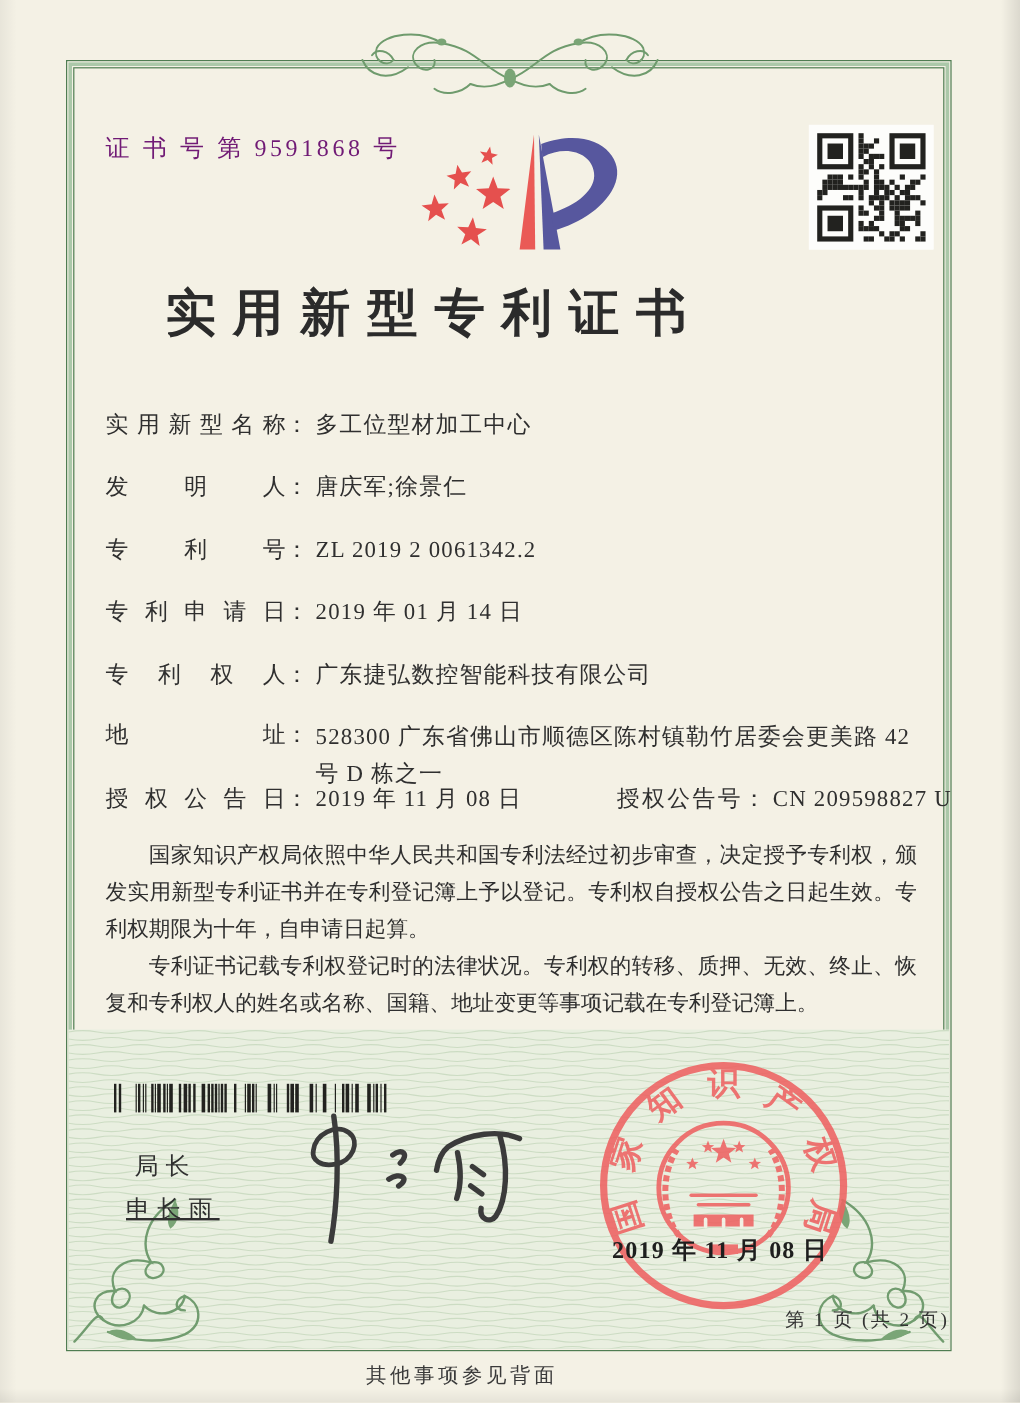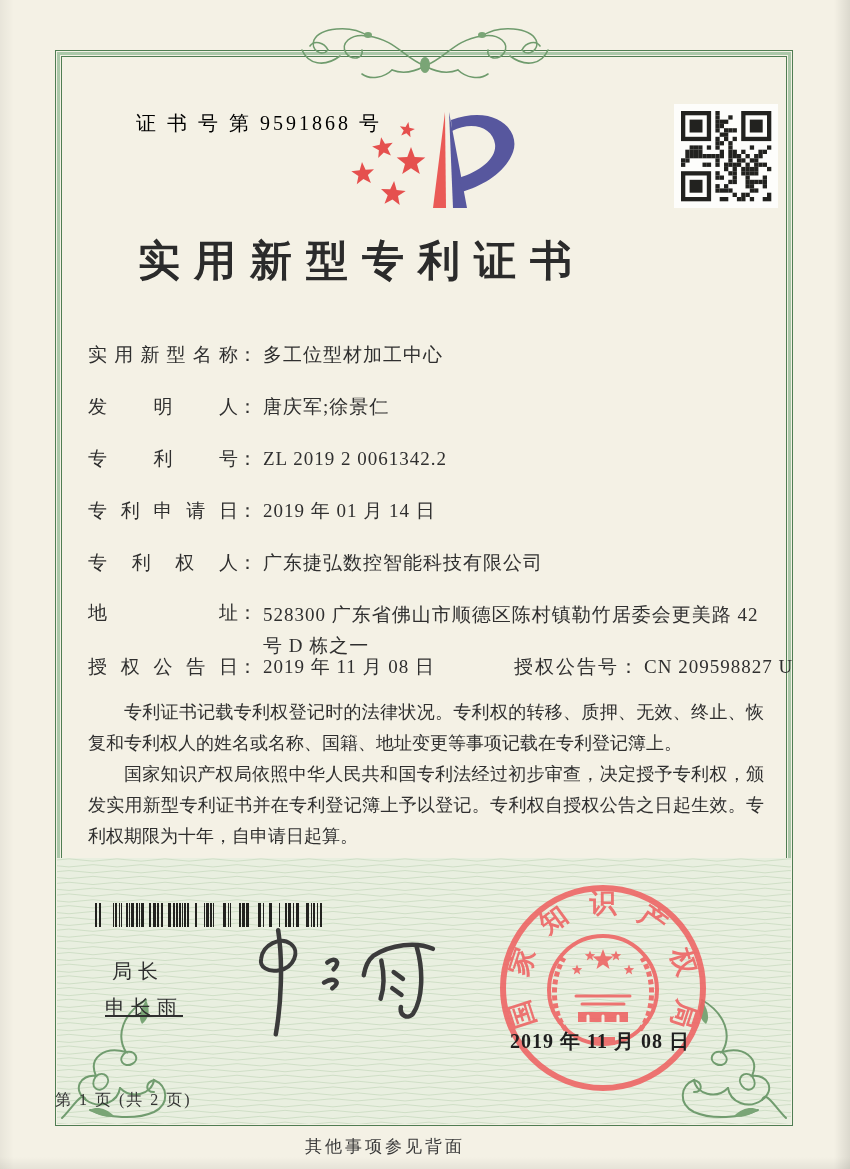--- a/index.html
+++ b/index.html
@@ -14,39 +14,39 @@
     background:
       linear-gradient(90deg, rgba(0,0,0,0.05) 0, rgba(0,0,0,0) 14px),
       linear-gradient(270deg, rgba(0,0,0,0.10) 0, rgba(0,0,0,0) 16px),
       linear-gradient(0deg, rgba(0,0,0,0.06) 0, rgba(0,0,0,0) 12px);
   }
   
   .frame{position:absolute;left:55px;top:50px;width:736px;height:1074px;border:1px solid #4f7d52;}
   .frame .mid{position:absolute;inset:1px;border:3px solid #abc8a9;}
   .frame .inner{position:absolute;inset:5px;border:1px solid #4f7d52;}
   .abs{position:absolute;}
-  .cert-no{left:88px;top:110px;font-size:20px;letter-spacing:3px;color:#000000;margin-left:48px;}
+  .cert-no{left:88px;top:110px;font-size:20px;letter-spacing:3px;color:#701a75;}
   .title{left:55px;top:233px;width:600px;text-align:center;font-size:42px;font-weight:bold;
          letter-spacing:14px;text-indent:14px;color:#2b2b2b;}
   
   .frow{left:88px;width:690px;font-size:19px;line-height:1.45;white-space:nowrap;}
   .flabel{display:inline-block;width:150px;text-align:justify;text-align-last:justify;vertical-align:top;}
   .fcolon{display:inline-block;vertical-align:top;}
   .fvalue{display:inline-block;margin-left:6px;vertical-align:top;letter-spacing:1px;}
   .fvalue.wrap{white-space:normal;width:505px;line-height:1.65;}
   .grant-group2{display:inline-block;margin-left:79px;text-align:right;}
   .grant-group2 .glabel{letter-spacing:2px;}
   .paras{left:88px;top:697px;width:676px;font-size:18px;line-height:31px;text-align:justify;}
   .paras p{margin:0;text-indent:2em;}
   
   .band{left:57px;top:858px;width:734px;height:266px;background:#e9efe0;overflow:hidden;}
   .band svg{position:absolute;left:0;top:0;}
   .officer-title{left:112px;top:958px;font-size:20px;letter-spacing:6px;}
   .officer-name{left:105px;top:994px;font-size:20px;letter-spacing:6px;text-decoration:underline;}
-  .page-note{left:55px;top:1090px;width:736px;text-align:left;font-size:16px;letter-spacing:2px;color:#333;}
+  .page-note{left:55px;top:1090px;width:736px;text-align:right;font-size:16px;letter-spacing:2px;color:#333;}
   .back-note{left:0;top:1135px;width:770px;text-align:center;font-size:17px;letter-spacing:3px;color:#3a3a3a;}
   .seal-date{left:500px;top:1028px;width:200px;text-align:center;font-size:20px;letter-spacing:1px;color:#1e1e1e;font-weight:bold;}
   .qr-box{left:674px;top:104px;width:104px;height:104px;background:#fdfdfb;}
 </style>
 </head>
 <body>
 
 <div class="paper-shade"></div>
 
 <div class="frame">
@@ -242,22 +242,22 @@
   <span class="flabel">专利权人</span><span class="fcolon">：</span><span class="fvalue">广东捷弘数控智能科技有限公司</span>
 </div>
 <div class="abs frow" style="top:599px;">
   <span class="flabel">地址</span><span class="fcolon">：</span><span class="fvalue wrap">528300 广东省佛山市顺德区陈村镇勒竹居委会更美路 42 号 D 栋之一</span>
 </div>
 <div class="abs frow" style="top:653px;">
   <span class="flabel">授权公告日</span><span class="fcolon">：</span><span class="fvalue">2019 年 11 月 08 日</span><span class="grant-group2"><span class="glabel">授权公告号</span><span>：</span><span class="fvalue">CN 209598827 U</span></span>
 </div>
 
 <div class="abs paras">
+  <p>国家知识产权局依照中华人民共和国专利法经过初步审查，决定授予专利权，颁发实用新型专利证书并在专利登记簿上予以登记。专利权自授权公告之日起生效。专利权期限为十年，自申请日起算。</p>
   <p>专利证书记载专利权登记时的法律状况。专利权的转移、质押、无效、终止、恢复和专利权人的姓名或名称、国籍、地址变更等事项记载在专利登记簿上。</p>
-  <p>国家知识产权局依照中华人民共和国专利法经过初步审查，决定授予专利权，颁发实用新型专利证书并在专利登记簿上予以登记。专利权自授权公告之日起生效。专利权期限为十年，自申请日起算。</p>
 </div>
 
 <div class="abs band">
   <svg id="band-svg" width="734" height="266" viewBox="0 0 734 266">
       <path d="M0,2.0 q12,-2.3 24,0 q12,2.3 24,0 q12,-2.3 24,0 q12,2.3 24,0 q12,-2.3 24,0 q12,2.3 24,0 q12,-2.3 24,0 q12,2.3 24,0 q12,-2.3 24,0 q12,2.3 24,0 q12,-2.3 24,0 q12,2.3 24,0 q12,-2.3 24,0 q12,2.3 24,0 q12,-2.3 24,0 q12,2.3 24,0 q12,-2.3 24,0 q12,2.3 24,0 q12,-2.3 24,0 q12,2.3 24,0 q12,-2.3 24,0 q12,2.3 24,0 q12,-2.3 24,0 q12,2.3 24,0 q12,-2.3 24,0 q12,2.3 24,0 q12,-2.3 24,0 q12,2.3 24,0 q12,-2.3 24,0 q12,2.3 24,0 q12,-2.3 24,0" fill="none" stroke="#ccdcc3" stroke-width="0.9"></path>
       <path d="M0,7.8 q12,2.3 24,0 q12,-2.3 24,0 q12,2.3 24,0 q12,-2.3 24,0 q12,2.3 24,0 q12,-2.3 24,0 q12,2.3 24,0 q12,-2.3 24,0 q12,2.3 24,0 q12,-2.3 24,0 q12,2.3 24,0 q12,-2.3 24,0 q12,2.3 24,0 q12,-2.3 24,0 q12,2.3 24,0 q12,-2.3 24,0 q12,2.3 24,0 q12,-2.3 24,0 q12,2.3 24,0 q12,-2.3 24,0 q12,2.3 24,0 q12,-2.3 24,0 q12,2.3 24,0 q12,-2.3 24,0 q12,2.3 24,0 q12,-2.3 24,0 q12,2.3 24,0 q12,-2.3 24,0 q12,2.3 24,0 q12,-2.3 24,0 q12,2.3 24,0" fill="none" stroke="#ccdcc3" stroke-width="0.9"></path>
       <path d="M0,13.7 q12,-2.3 24,0 q12,2.3 24,0 q12,-2.3 24,0 q12,2.3 24,0 q12,-2.3 24,0 q12,2.3 24,0 q12,-2.3 24,0 q12,2.3 24,0 q12,-2.3 24,0 q12,2.3 24,0 q12,-2.3 24,0 q12,2.3 24,0 q12,-2.3 24,0 q12,2.3 24,0 q12,-2.3 24,0 q12,2.3 24,0 q12,-2.3 24,0 q12,2.3 24,0 q12,-2.3 24,0 q12,2.3 24,0 q12,-2.3 24,0 q12,2.3 24,0 q12,-2.3 24,0 q12,2.3 24,0 q12,-2.3 24,0 q12,2.3 24,0 q12,-2.3 24,0 q12,2.3 24,0 q12,-2.3 24,0 q12,2.3 24,0 q12,-2.3 24,0" fill="none" stroke="#ccdcc3" stroke-width="0.9"></path>
       <path d="M0,19.5 q12,2.3 24,0 q12,-2.3 24,0 q12,2.3 24,0 q12,-2.3 24,0 q12,2.3 24,0 q12,-2.3 24,0 q12,2.3 24,0 q12,-2.3 24,0 q12,2.3 24,0 q12,-2.3 24,0 q12,2.3 24,0 q12,-2.3 24,0 q12,2.3 24,0 q12,-2.3 24,0 q12,2.3 24,0 q12,-2.3 24,0 q12,2.3 24,0 q12,-2.3 24,0 q12,2.3 24,0 q12,-2.3 24,0 q12,2.3 24,0 q12,-2.3 24,0 q12,2.3 24,0 q12,-2.3 24,0 q12,2.3 24,0 q12,-2.3 24,0 q12,2.3 24,0 q12,-2.3 24,0 q12,2.3 24,0 q12,-2.3 24,0 q12,2.3 24,0" fill="none" stroke="#ccdcc3" stroke-width="0.9"></path>
       <path d="M0,25.4 q12,-2.3 24,0 q12,2.3 24,0 q12,-2.3 24,0 q12,2.3 24,0 q12,-2.3 24,0 q12,2.3 24,0 q12,-2.3 24,0 q12,2.3 24,0 q12,-2.3 24,0 q12,2.3 24,0 q12,-2.3 24,0 q12,2.3 24,0 q12,-2.3 24,0 q12,2.3 24,0 q12,-2.3 24,0 q12,2.3 24,0 q12,-2.3 24,0 q12,2.3 24,0 q12,-2.3 24,0 q12,2.3 24,0 q12,-2.3 24,0 q12,2.3 24,0 q12,-2.3 24,0 q12,2.3 24,0 q12,-2.3 24,0 q12,2.3 24,0 q12,-2.3 24,0 q12,2.3 24,0 q12,-2.3 24,0 q12,2.3 24,0 q12,-2.3 24,0" fill="none" stroke="#ccdcc3" stroke-width="0.9"></path>
       <path d="M0,31.3 q12,2.3 24,0 q12,-2.3 24,0 q12,2.3 24,0 q12,-2.3 24,0 q12,2.3 24,0 q12,-2.3 24,0 q12,2.3 24,0 q12,-2.3 24,0 q12,2.3 24,0 q12,-2.3 24,0 q12,2.3 24,0 q12,-2.3 24,0 q12,2.3 24,0 q12,-2.3 24,0 q12,2.3 24,0 q12,-2.3 24,0 q12,2.3 24,0 q12,-2.3 24,0 q12,2.3 24,0 q12,-2.3 24,0 q12,2.3 24,0 q12,-2.3 24,0 q12,2.3 24,0 q12,-2.3 24,0 q12,2.3 24,0 q12,-2.3 24,0 q12,2.3 24,0 q12,-2.3 24,0 q12,2.3 24,0 q12,-2.3 24,0 q12,2.3 24,0" fill="none" stroke="#ccdcc3" stroke-width="0.9"></path>

